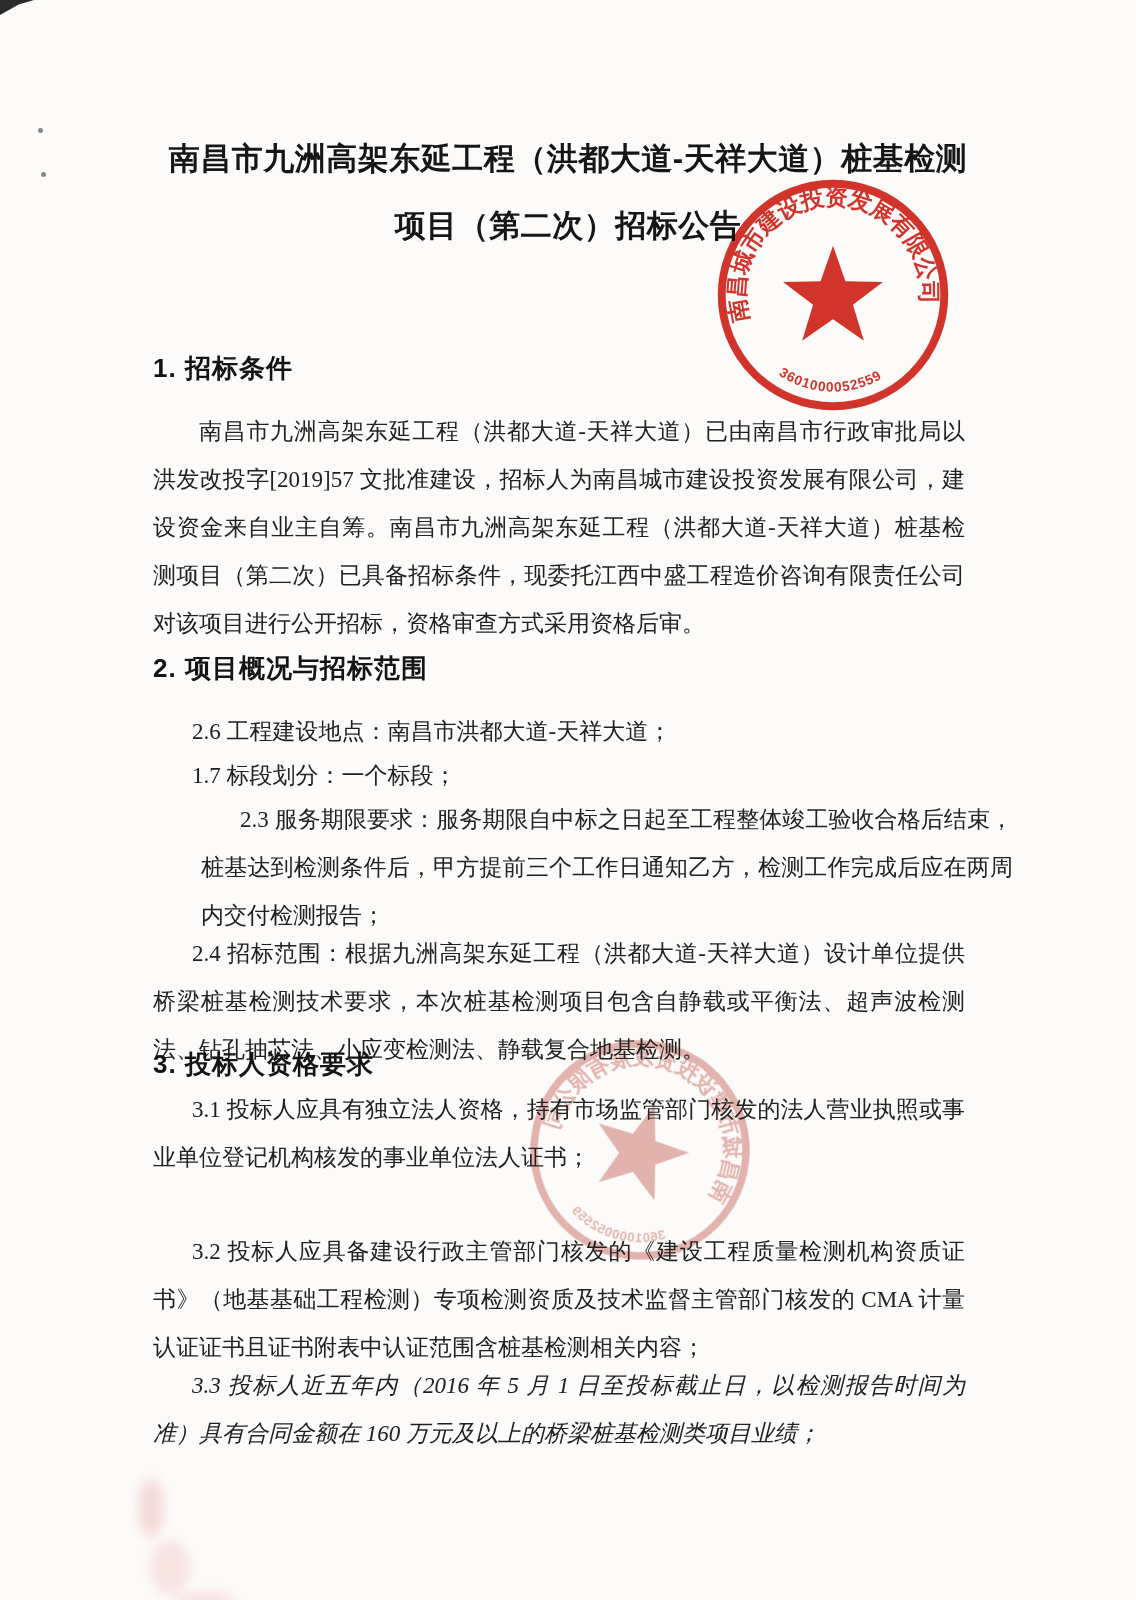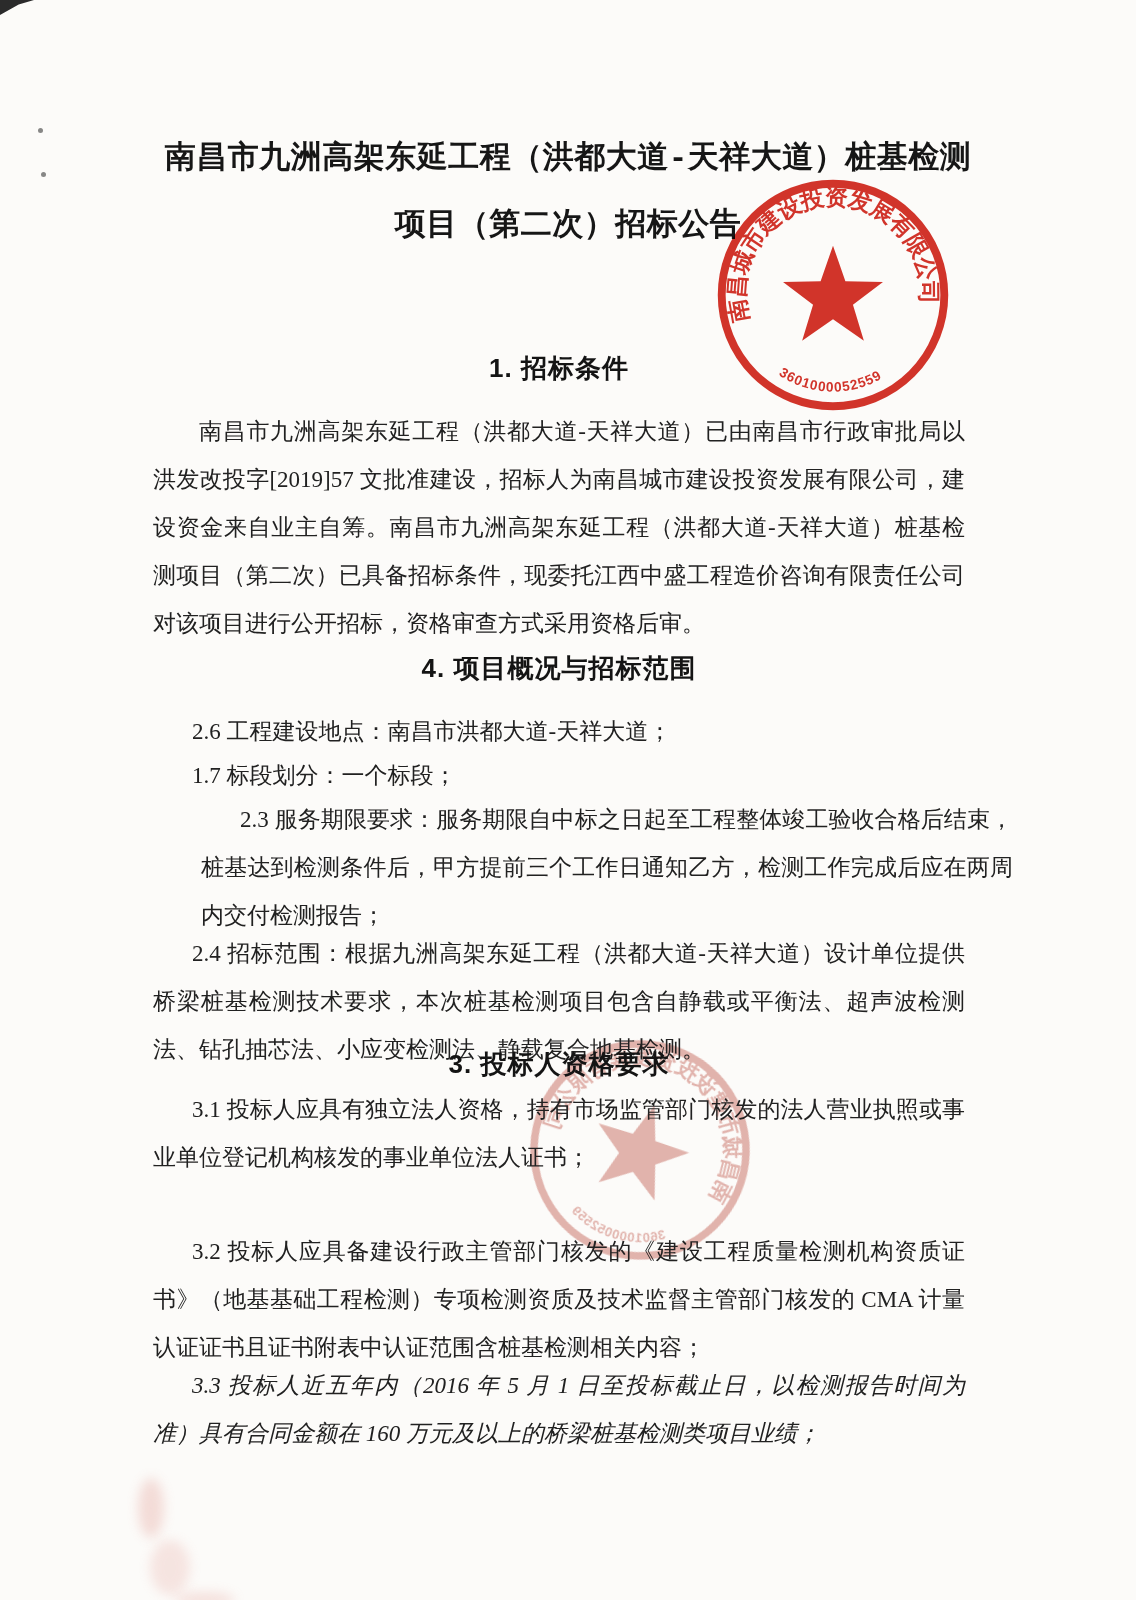--- a/index.html
+++ b/index.html
@@ -2,24 +2,24 @@
 <html><head>
 <meta charset="utf-8">
 <style>
   html,body{margin:0;padding:0;}
   body{
     width:1136px;height:1600px;position:relative;overflow:hidden;
     background:#fcfbf9;
     font-family:"Liberation Serif","DejaVu Serif",serif;
     color:#1e1e1e;
   }
-  .abs{position:absolute;left:153px;width:812px;text-align:center;}
+  .abs{position:absolute;left:153px;width:812px;}
   .title-line{
     position:absolute;left:0;right:0;text-align:center;
-    font-family:Liberation Mono, monospace;
+    font-family:Liberation Sans, sans-serif;
     font-weight:bold;font-size:31px;line-height:38px;
     color:#161616;letter-spacing:0.5px;
   }
   .t1{top:140px;}
   .t2{top:207px;}
   .sec-heading{
     font-family:"Liberation Sans","DejaVu Sans",sans-serif;
     font-weight:bold;font-size:26px;line-height:32px;color:#141414;
     letter-spacing:1px;
   }
@@ -89,21 +89,21 @@
     </text>
   </svg>
 </div>
 
 <div class="title-line t1">南昌市九洲高架东延工程（洪都大道-天祥大道）桩基检测</div>
 <div class="title-line t2">项目（第二次）招标公告</div>
 
 <div class="abs sec-heading h1a">1. 招标条件</div>
 <div class="abs body-par indent2 p1">南昌市九洲高架东延工程（洪都大道-天祥大道）已由南昌市行政审批局以洪发改投字[2019]57 文批准建设，招标人为南昌城市建设投资发展有限公司，建设资金来自业主自筹。南昌市九洲高架东延工程（洪都大道-天祥大道）桩基检测项目（第二次）已具备招标条件，现委托江西中盛工程造价咨询有限责任公司对该项目进行公开招标，资格审查方式采用资格后审。</div>
 
-<div class="abs sec-heading h2a">4. 项目概况与招标范围</div>
+<div class="abs sec-heading h2a">2. 项目概况与招标范围</div>
 <div class="abs body-par indent17 i21">2.6 工程建设地点：南昌市洪都大道-天祥大道；</div>
 <div class="abs body-par indent17 i22">1.7 标段划分：一个标段；</div>
 <div class="abs body-par indent17 i23">2.3 服务期限要求：服务期限自中标之日起至工程整体竣工验收合格后结束，桩基达到检测条件后，甲方提前三个工作日通知乙方，检测工作完成后应在两周内交付检测报告；</div>
 <div class="abs body-par indent17 i24">2.4 招标范围：根据九洲高架东延工程（洪都大道-天祥大道）设计单位提供桥梁桩基检测技术要求，本次桩基检测项目包含自静载或平衡法、超声波检测法、钻孔抽芯法、小应变检测法、静载复合地基检测。</div>
 
 <div class="abs sec-heading h3a">3. 投标人资格要求</div>
 <div class="abs body-par indent17 i31">3.1 投标人应具有独立法人资格，持有市场监管部门核发的法人营业执照或事业单位登记机构核发的事业单位法人证书；</div>
 <div class="abs body-par indent17 i32">3.2 投标人应具备建设行政主管部门核发的《建设工程质量检测机构资质证书》（地基基础工程检测）专项检测资质及技术监督主管部门核发的 CMA 计量认证证书且证书附表中认证范围含桩基检测相关内容；</div>
 <div class="abs body-par indent17 i33">3.3 投标人近五年内（2016 年 5 月 1 日至投标截止日，以检测报告时间为准）具有合同金额在 160 万元及以上的桥梁桩基检测类项目业绩；</div>
 

